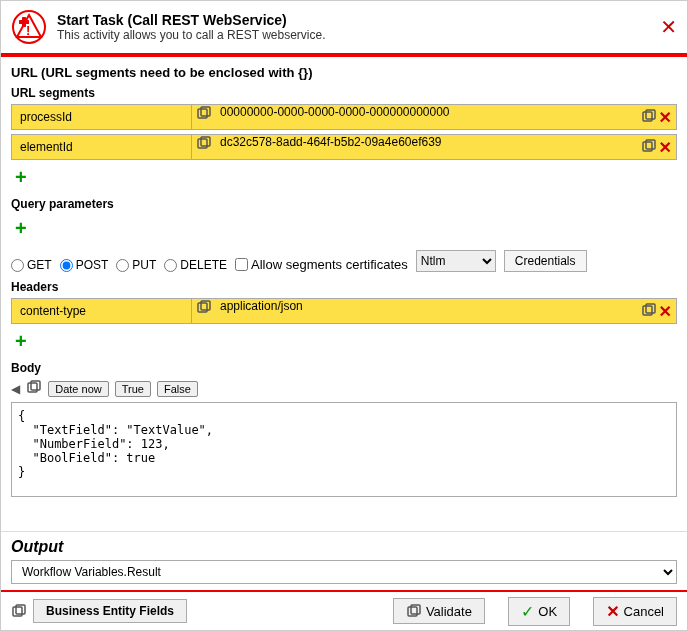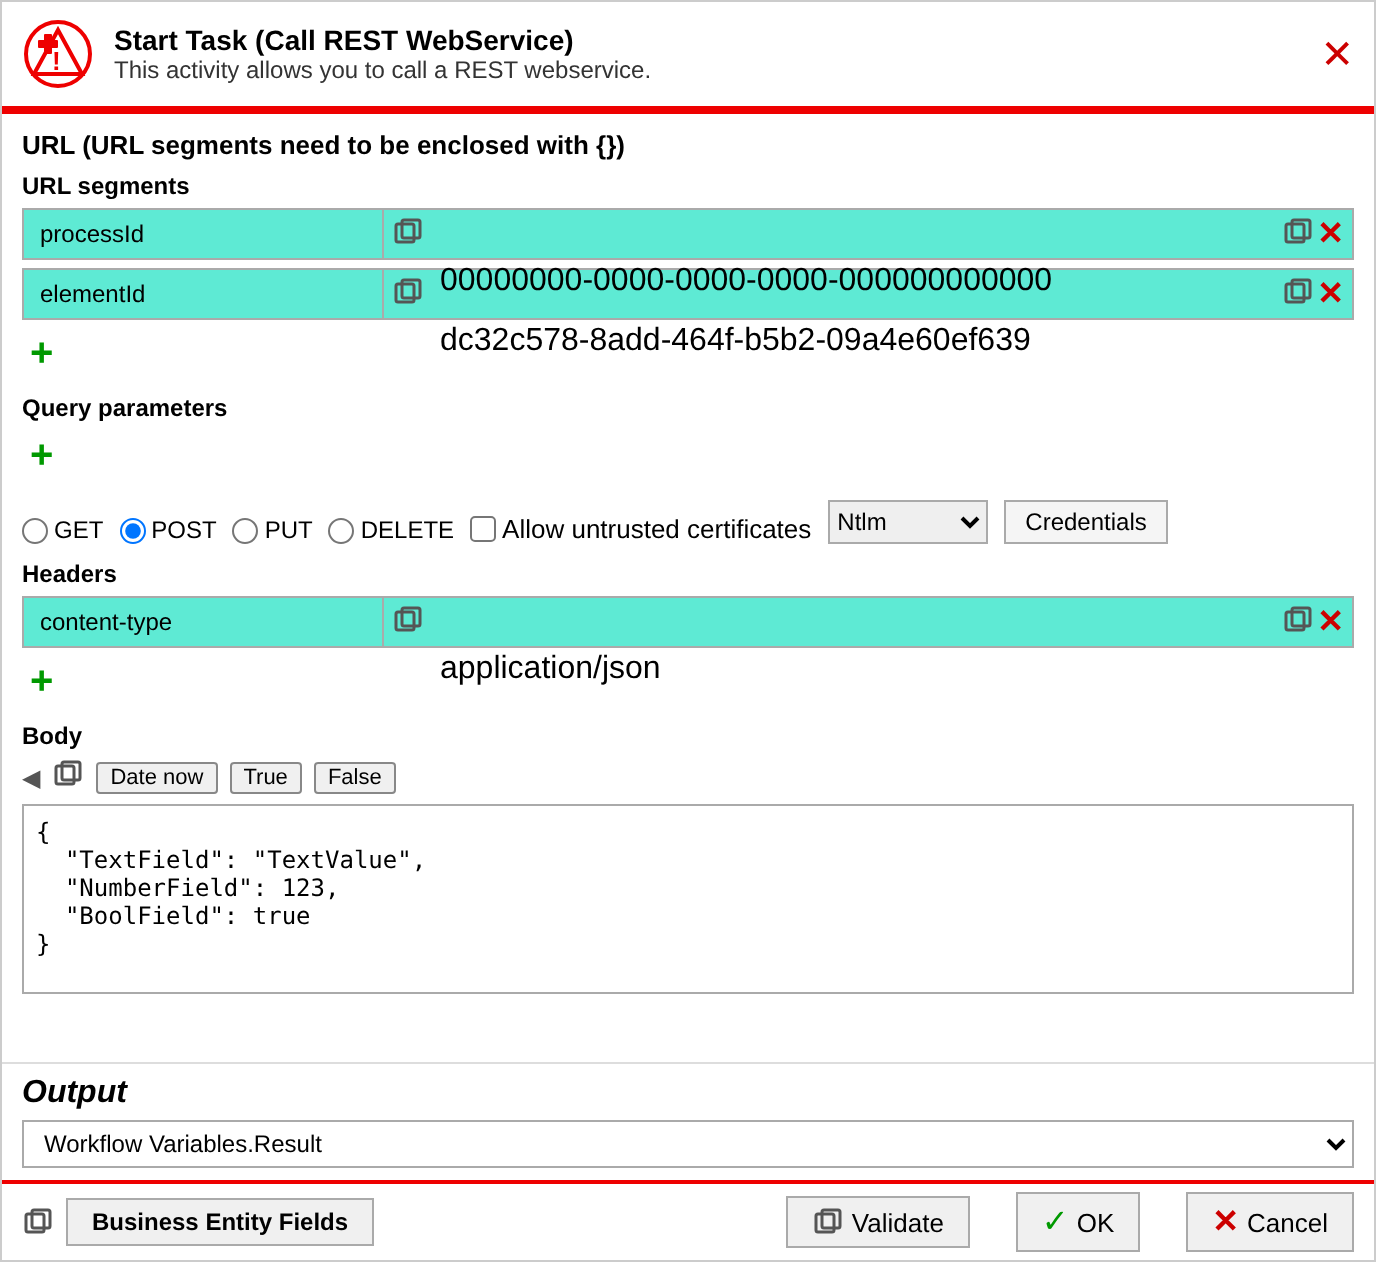--- a/index.html
+++ b/index.html
@@ -20,24 +20,24 @@
 
     
     .section-label { font-weight: bold; color: #000; margin: 6px 0 4px 0; font-size: 12px; }
 
     
     .url-box { display: flex; align-items: center; border: 1px solid #aaa; background: #fff; margin-bottom: 6px; }
     .url-input { flex: 1; border: none; outline: none; padding: 4px 6px; font-size: 12px; color: #00c; background: transparent; }
     .url-icon-btn { padding: 3px 6px; border: none; background: none; cursor: pointer; color: #555; font-size: 14px; }
 
     
-    .segment-row { display: flex; align-items: center; border: 1px solid #aaa; margin-bottom: 4px; background: #5eead4; height: 26px; }
+    .segment-row { display: flex; border: 1px solid #aaa; margin-bottom: 4px; background: #fde047; height: 26px; }
     .segment-name { width: 180px; padding: 0 8px; font-size: 12px; border-right: 1px solid #aaa; height: 100%; display: flex; align-items: center; }
     .segment-cube { color: #555; font-size: 14px; padding: 0 4px; }
-    .segment-value { flex: 1; padding: 0 4px; font-size: 16px; margin-top: 48px; }
+    .segment-value { flex: 1; padding: 0 4px; font-size: 12px; }
     .segment-actions { display: flex; align-items: center; gap: 2px; padding: 0 4px; }
     .icon-btn { border: none; background: none; cursor: pointer; font-size: 14px; }
     .icon-copy { color: #555; }
     .icon-del { color: #c00; font-size: 16px; font-weight: bold; }
 
     
     .add-btn { color: #090; font-size: 20px; font-weight: bold; cursor: pointer; border: none; background: none; padding: 2px 4px; display: block; }
 
     
     .methods-row { display: flex; align-items: flex-end; gap: 8px; margin: 8px 0; }
@@ -172,21 +172,21 @@
         <input type="radio" name="method" value="POST" checked="" style=""> POST
       </label>
       <label>
         <input type="radio" name="method" value="PUT" style=""> PUT
       </label>
       <label>
         <input type="radio" name="method" value="DELETE" style=""> DELETE
       </label>
       <div class="allow-untrusted">
         <input type="checkbox" style="">
-        <span>Allow untrusted certificates</span>
+        <span>Allow segments certificates</span>
       </div>
       <select class="auth-select">
         <option>Ntlm</option>
         <option>None</option>
         <option>Basic</option>
         <option>Windows</option>
       </select>
       <button class="credentials-btn">Credentials</button>
     </div>
 

